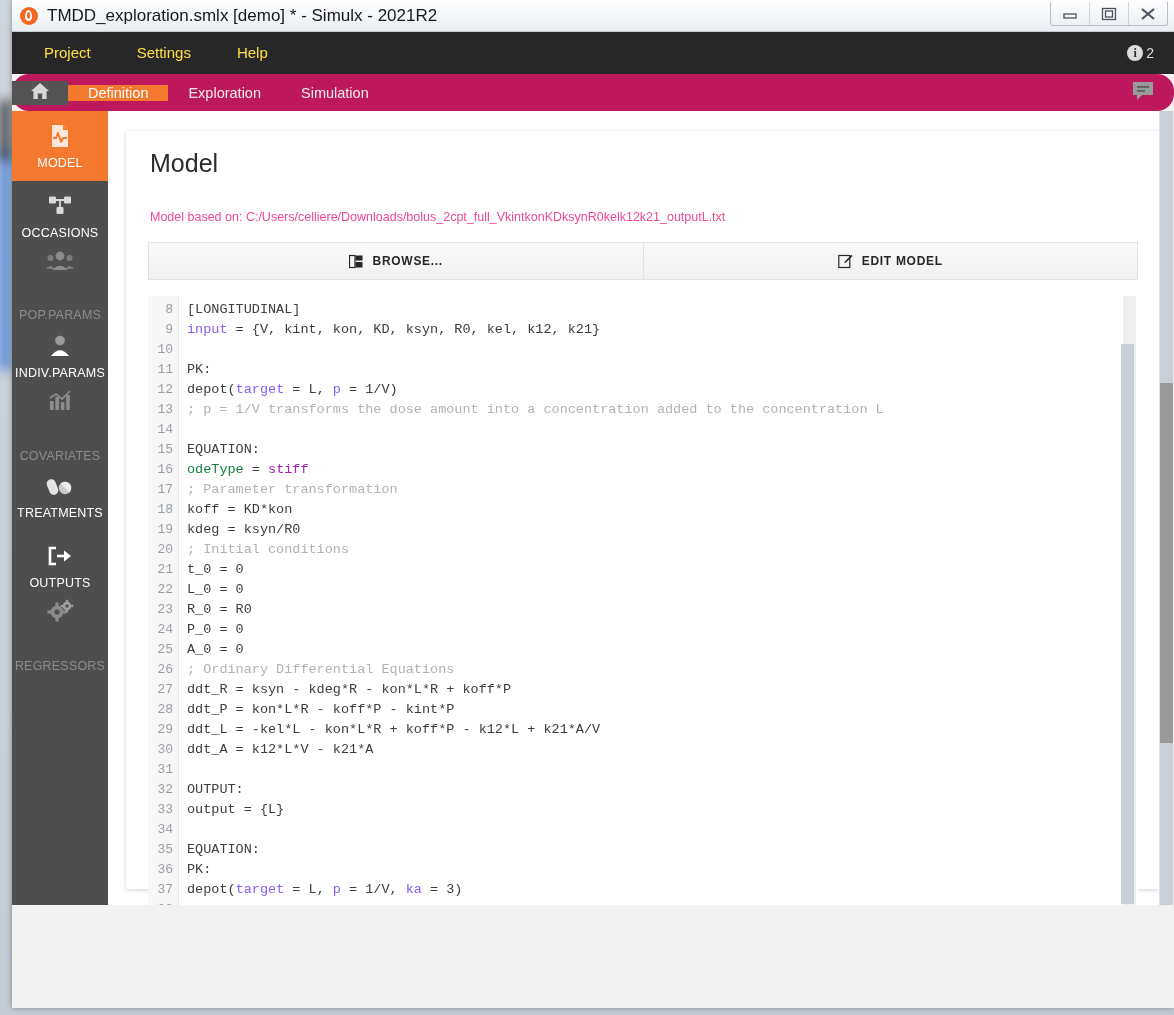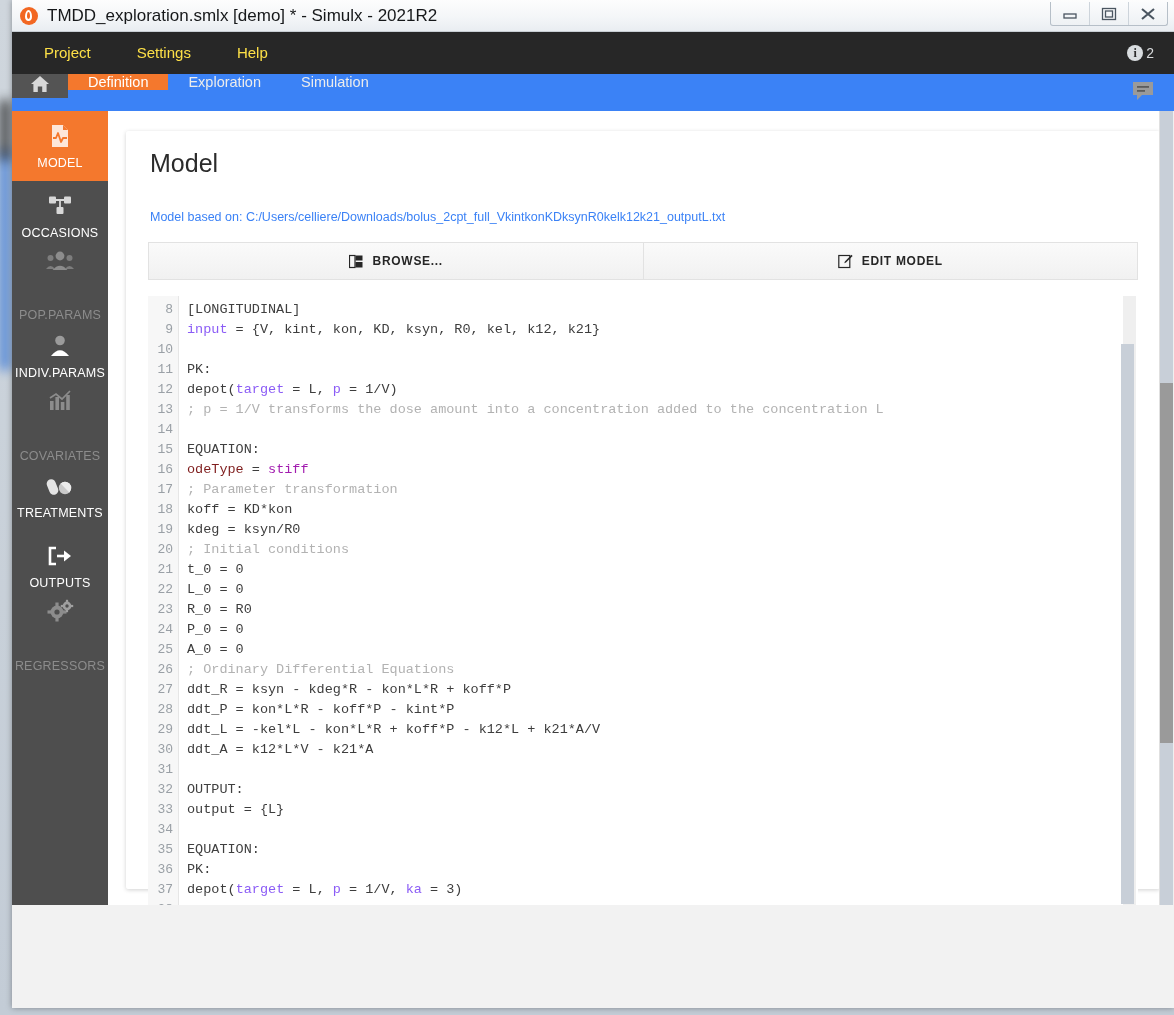--- a/index.html
+++ b/index.html
@@ -127,24 +127,25 @@
     justify-content: center;
   }
   #info-badge .count {
     color: #d8dadc;
     font-size: 14px;
   }
 
   
   #tab-strip {
     height: 37px;
-    background: #3b82f6;
-    display: flex;
-    align-items: flex-start;
+    background: #be185d;
+    display: flex;
+    align-items: center;
     position: relative;
+    border-radius: 17px;
   }
   #home-tab {
     width: 56px;
     display: flex;
     align-items: center;
     justify-content: center;
     background: #545454;
   }
   .tab {
     padding: 0 20px;
@@ -212,21 +213,21 @@
     position: absolute;
     left: 18px; top: 20px;
     right: 14px; bottom: 16px;
     background: #ffffff;
     box-shadow: 0 1px 4px rgba(0,0,0,0.18);
     border-radius: 2px;
   }
   #card-inner { padding: 32px 22px 0 22px; }
   #model-path {
     font-size: 12.5px;
-    color: #3b82f6;
+    color: #ec4899;
     padding-left: 2px;
     margin-bottom: 18px;
   }
 
   
   #action-row {
     display: flex;
     background: #f5f5f5;
     border: 1px solid #e2e2e2;
     height: 36px;
@@ -273,21 +274,21 @@
     padding: 4px 0 0 8px;
     font-family: "Liberation Mono", monospace;
     font-size: 13.5px;
     line-height: 20px;
     color: #3d3d3d;
     white-space: pre;
   }
   .tok-kw { color: #404040; }
   .tok-cm { color: #b2b2b2; }
   .tok-fn { color: #8b5cf6; }
-  .tok-var { color: #7f1d1d; }
+  .tok-var { color: #15803d; }
   .tok-val { color: #a21caf; }
 
   
   #code-scroll-track {
     position: absolute;
     right: 2px; top: 0;
     width: 13px; height: 100%;
     background: #efefef;
   }
   #code-scroll-thumb {

